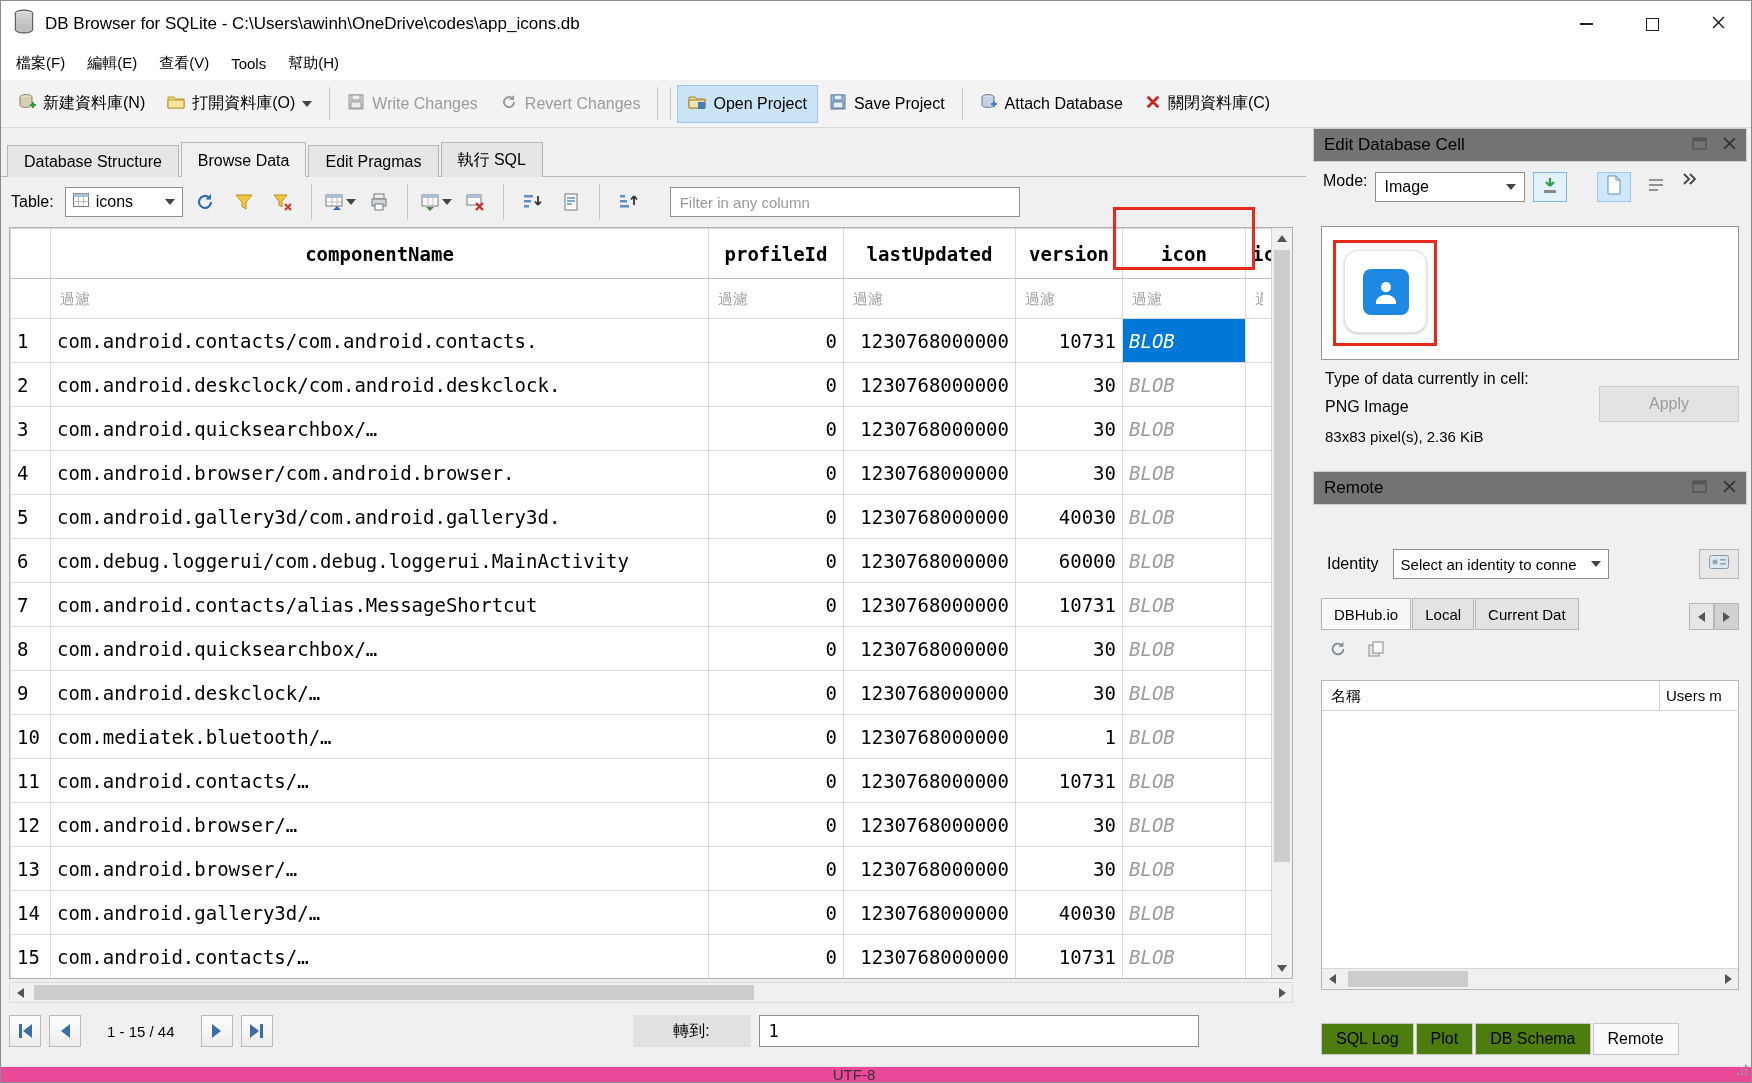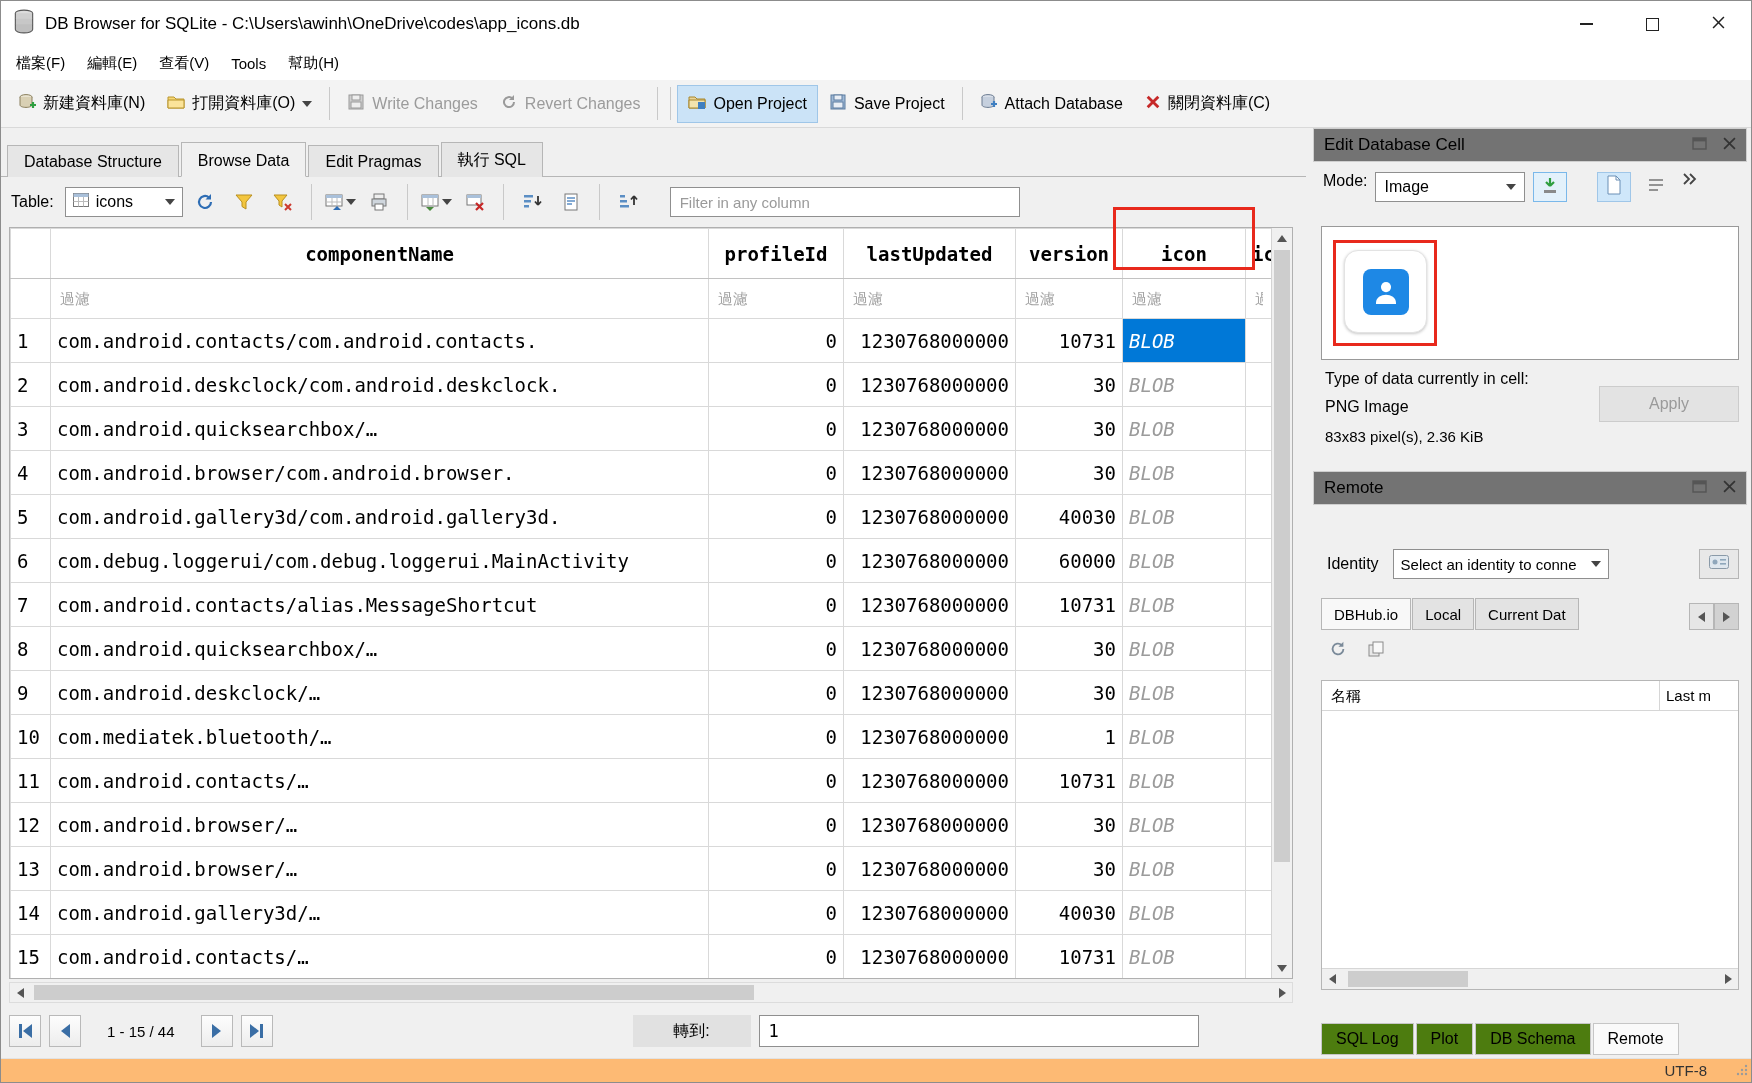--- a/index.html
+++ b/index.html
@@ -125,21 +125,21 @@
   .rt-col-mod{width:78px;padding:6px 6px;overflow:hidden;white-space:nowrap;box-sizing:border-box}
   .rt-body{height:236px}
   .rt-hscroll{position:absolute;left:0;right:0;bottom:0;height:21px;background:#f0f0f0;border-top:1px solid #d6d6d6;box-sizing:border-box}
   .rt-thumb{position:absolute;top:2px;bottom:2px;left:26px;width:120px;background:#cdcdcd}
 
   .bottom-tabs{position:absolute;left:8px;right:8px;top:893px;height:34px;display:flex;align-items:flex-end;font-size:16px}
   .btab{padding:6px 14px;border:1px solid #c6c6c6;background:#4d7c0f;margin-right:2px;white-space:nowrap}
   .btab.active{background:#fafafa}
 
   
-  .statusbar{position:absolute;left:0;right:0;bottom:0;height:24px;background:#fdba74;display:flex;align-items:center;justify-content:flex-end;padding-right:44px;font-size:15px;color:#333;border-top:1px solid #e2e2e2;box-sizing:border-box}
+  .statusbar{position:absolute;left:0;right:0;bottom:0;height:16px;background:#ec4899;display:flex;align-items:center;justify-content:center;padding-right:44px;font-size:15px;color:#333;border-top:1px solid #e2e2e2;box-sizing:border-box}
   .resize-grip{position:absolute;right:3px;bottom:3px}
 
   
   .red-box{position:absolute;border:3px solid #e8291c;z-index:60;pointer-events:none;box-sizing:border-box}
   #red-icon-col{left:1112px;top:206px;width:142px;height:63px}
   #red-preview{left:20px;top:112px;width:104px;height:106px}
 </style>
 </head>
 <body>
 
@@ -679,21 +679,21 @@
           </svg></span>
       <span><svg width="18" height="18" viewBox="0 0 18 18">
             <rect x="2" y="5" width="10" height="11" fill="#e8e8e8" stroke="#8a8a8a"></rect>
             <rect x="6" y="2" width="10" height="11" fill="#f8f8f8" stroke="#8a8a8a"></rect>
           </svg></span>
     </div>
 
     <div class="remote-table">
       <div class="rt-header">
         <div class="rt-col-name">名稱</div>
-        <div class="rt-col-mod">Last m</div>
+        <div class="rt-col-mod">Users m</div>
       </div>
       <div class="rt-body"></div>
       <div class="rt-hscroll">
         <div class="hs-btn hs-left">
             <span class="tri-lf"></span>
           </div>
         <div class="rt-thumb"></div>
         <div class="hs-btn hs-right">
             <span class="tri-rt"></span>
           </div>

